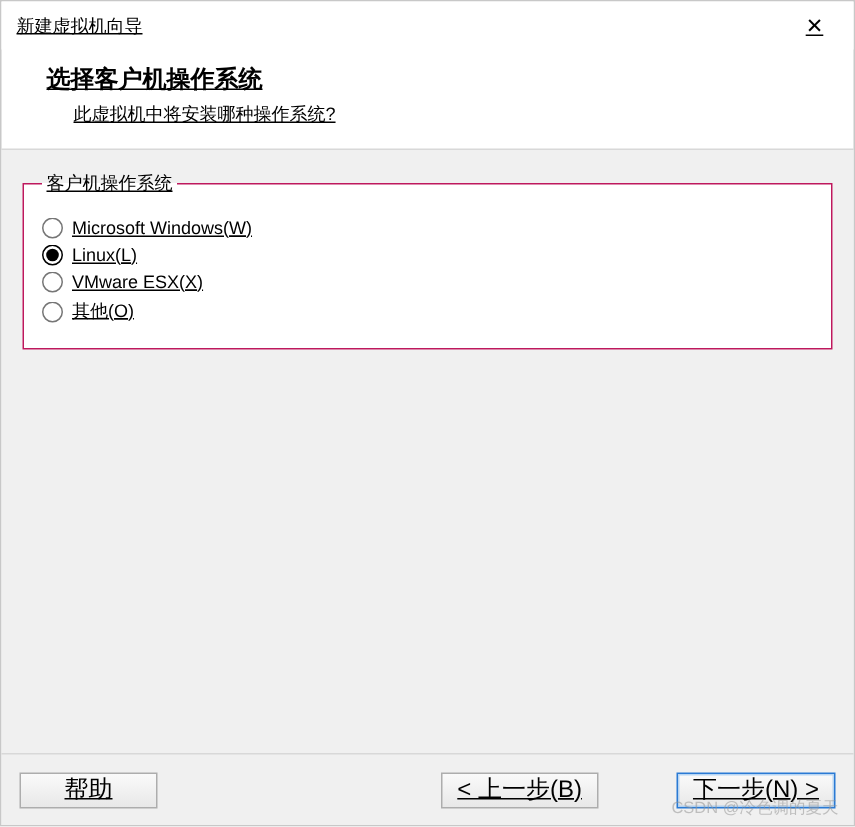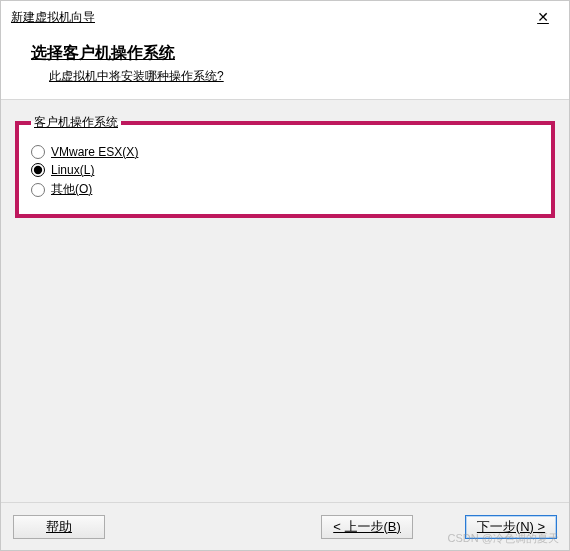--- a/index.html
+++ b/index.html
@@ -49,21 +49,21 @@
     border-bottom: 1px solid #d8d8d8;
   }
   .header .heading { font-weight: bold; font-size: 16px; margin-bottom: 4px; }
   .header .sub { font-size: 12px; padding-left: 18px; }
   .content {
     flex: 1;
     padding: 14px 14px 0 14px;
     background: #f0f0f0;
   }
   fieldset {
-    border: 4px solid #be185d;
+    border: 1px solid #be185d;
     margin: 0 0 14px 0;
     padding: 10px 12px 12px 12px;
     background: #fff;
   }
   legend {
     padding: 0 3px;
     font-size: 12px;
   }
   .radio-row {
     display: flex;
@@ -111,25 +111,25 @@
     background: #f0f0f0;
     gap: 8px;
   }
   .footer .spacer { flex: 1; }
   .btn {
     height: 24px;
     min-width: 92px;
     padding: 0 10px;
     border: 1px solid #adadad;
     background: linear-gradient(#fafafa,#e8e8e8);
-    font-size: 13px;
+    font-size: 16px;
     font-family: inherit;
     cursor: pointer;
     display: inline-flex;
-    align-items: center;
+    align-items: flex-start;
     justify-content: center;
   }
   .btn.primary {
     border: 1px solid #2a7ad4;
     box-shadow: inset 0 0 0 1px rgba(140,190,240,0.6);
     margin-left: 44px;
   }
   .watermark {
     position: absolute;
     right: 10px;
@@ -154,32 +154,38 @@
   <div class="header">
     <div class="heading">选择客户机操作系统</div>
     <div class="sub">此虚拟机中将安装哪种操作系统?</div>
   </div>
 
   <div class="content">
 
     <fieldset>
       <legend>客户机操作系统</legend>
 
-
       <div class="radio-row">
         <input type="radio" name="os" style="">
         <label>
+          <span>Microsoft Windows(</span><span class="u">W</span><span>)</span>
+        </label>
+      </div>
+
+      <div class="radio-row">
+        <input type="radio" name="os" checked="" style="">
+        <label>
+          <span>Linux(</span><span class="u">L</span><span>)</span>
+        </label>
+      </div>
+
+      <div class="radio-row">
+        <input type="radio" name="os" style="">
+        <label>
           <span>VMware ESX(</span><span class="u">X</span><span>)</span>
-        </label>
-      </div>
-
-      <div class="radio-row">
-        <input type="radio" name="os" checked="" style="">
-        <label>
-          <span>Linux(</span><span class="u">L</span><span>)</span>
         </label>
       </div>
 
       <div class="radio-row">
         <input type="radio" name="os" style="">
         <label>
           <span>其他(</span><span class="u">O</span><span>)</span>
         </label>
       </div>
     </fieldset>

